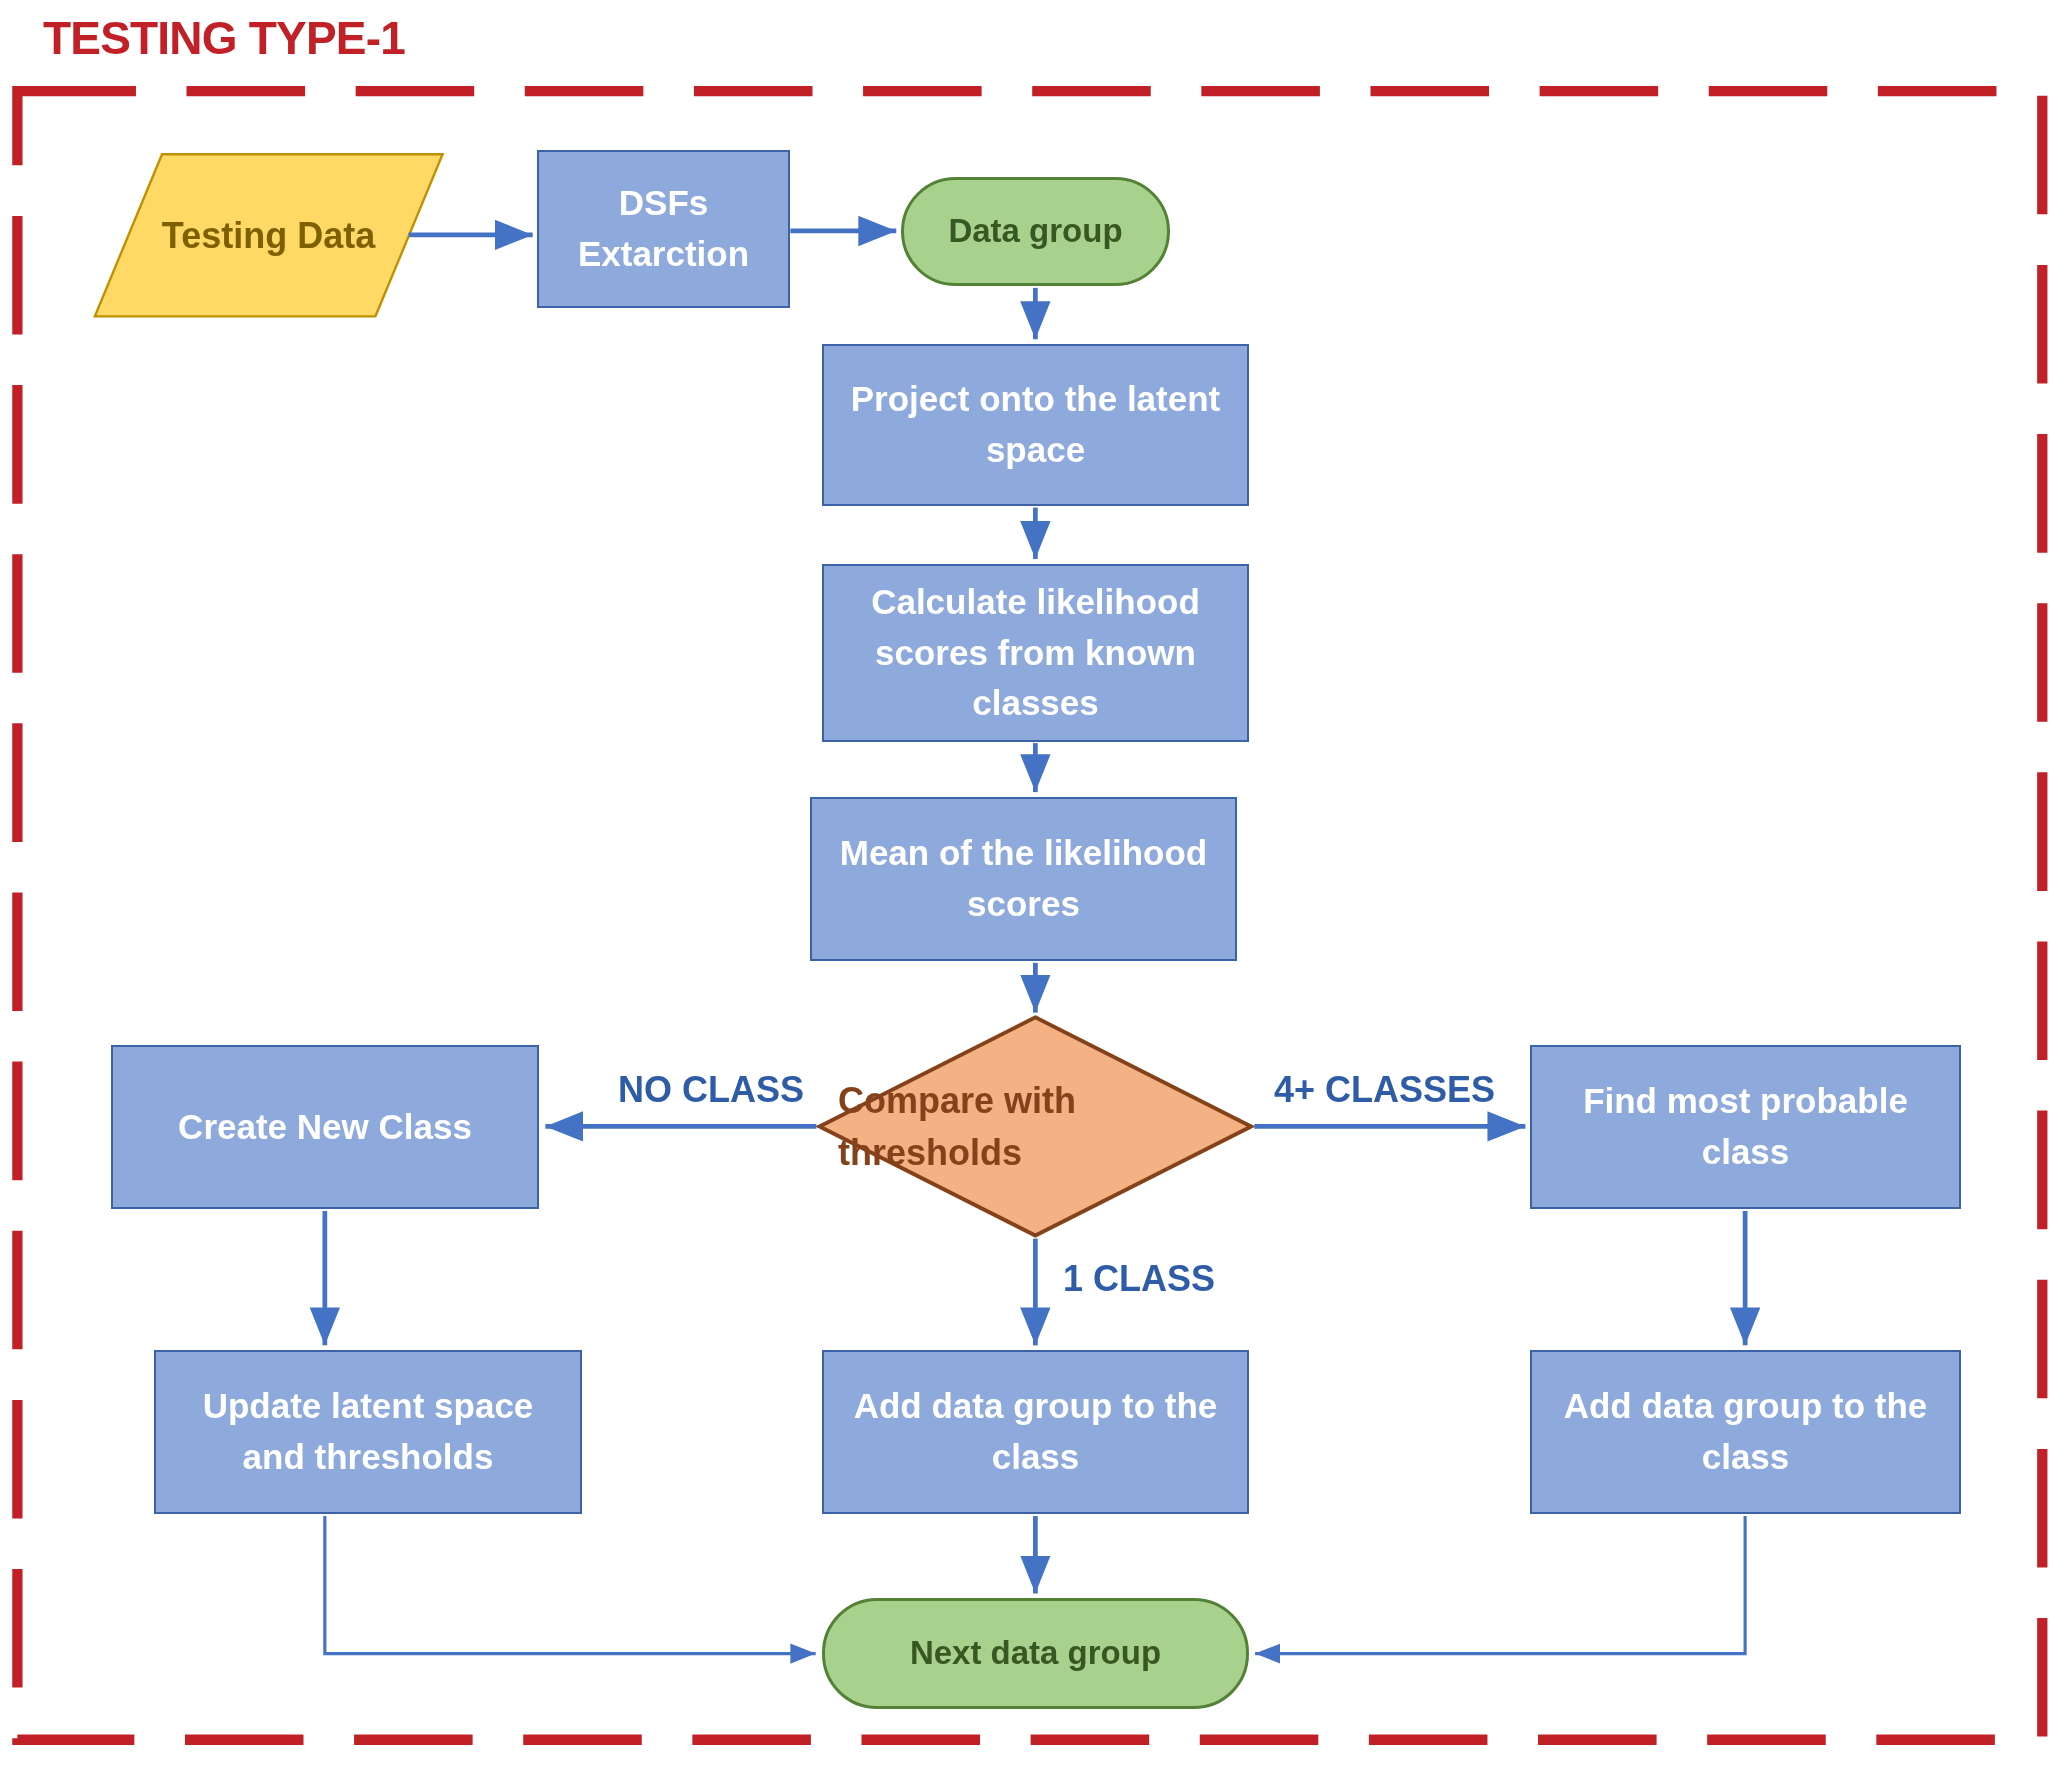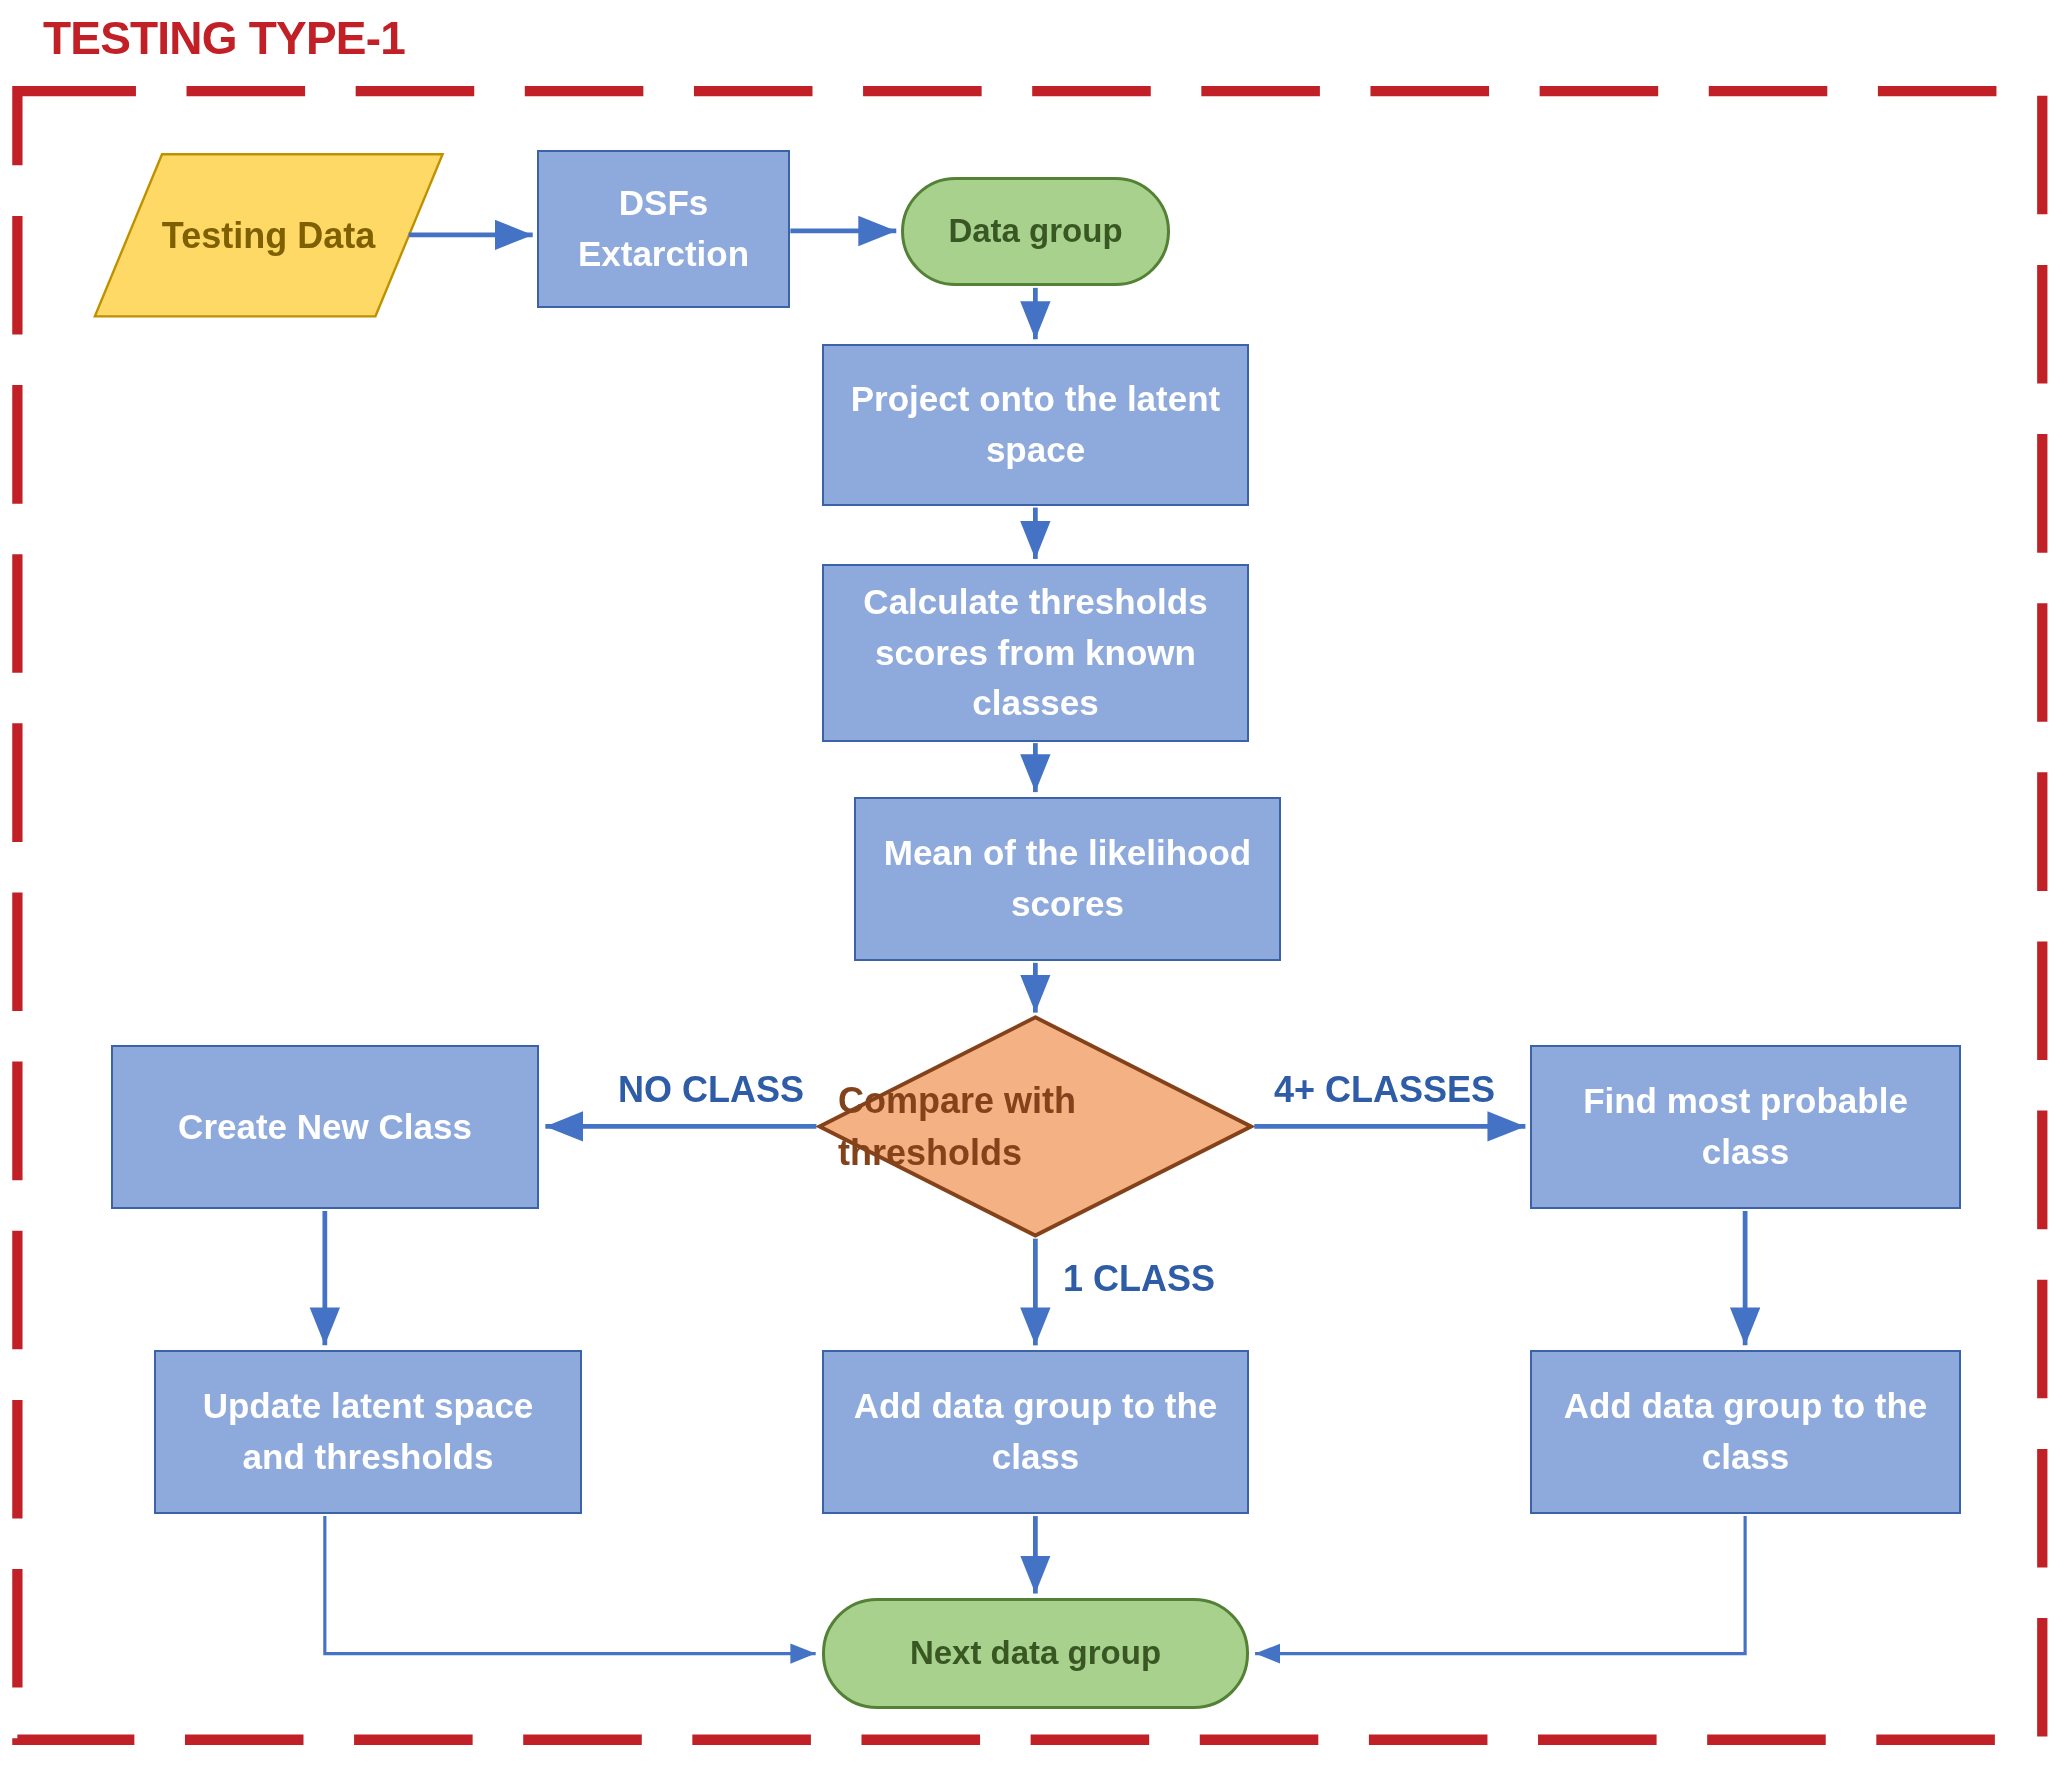--- a/index.html
+++ b/index.html
@@ -77,23 +77,23 @@
   </svg>
 
   <div class="shape-label io-label" style="left:134px;top:156px;width:269px;height:160px;">Testing Data</div>
 
   <div class="node process" style="left:537px;top:150px;width:253px;height:158px;">DSFs Extarction</div>
 
   <div class="node terminator" style="left:901px;top:177px;width:269px;height:109px;border-radius:55px;">Data group</div>
 
   <div class="node process" style="left:822px;top:344px;width:427px;height:162px;">Project onto the latent space</div>
 
-  <div class="node process" style="left:822px;top:564px;width:427px;height:178px;">Calculate thresholds scores from known classes</div>
+  <div class="node process" style="left:822px;top:564px;width:427px;height:178px;">Calculate likelihood scores from known classes</div>
 
-  <div class="node process" style="left:854px;top:797px;width:427px;height:164px;">Mean of the likelihood scores</div>
+  <div class="node process" style="left:810px;top:797px;width:427px;height:164px;">Mean of the likelihood scores</div>
 
   <div class="shape-label decision-label" style="left:838px;top:1028px;width:395px;height:198px;">Compare with thresholds</div>
 
   <div class="node process" style="left:111px;top:1045px;width:428px;height:164px;">Create New Class</div>
 
   <div class="node process" style="left:1530px;top:1045px;width:431px;height:164px;">Find most probable class</div>
 
   <div class="node process" style="left:111px;top:1350px;width:428px;height:164px;margin-left:43px;">Update latent space and thresholds</div>
 
   <div class="node process" style="left:822px;top:1350px;width:427px;height:164px;">Add data group to the class</div>

